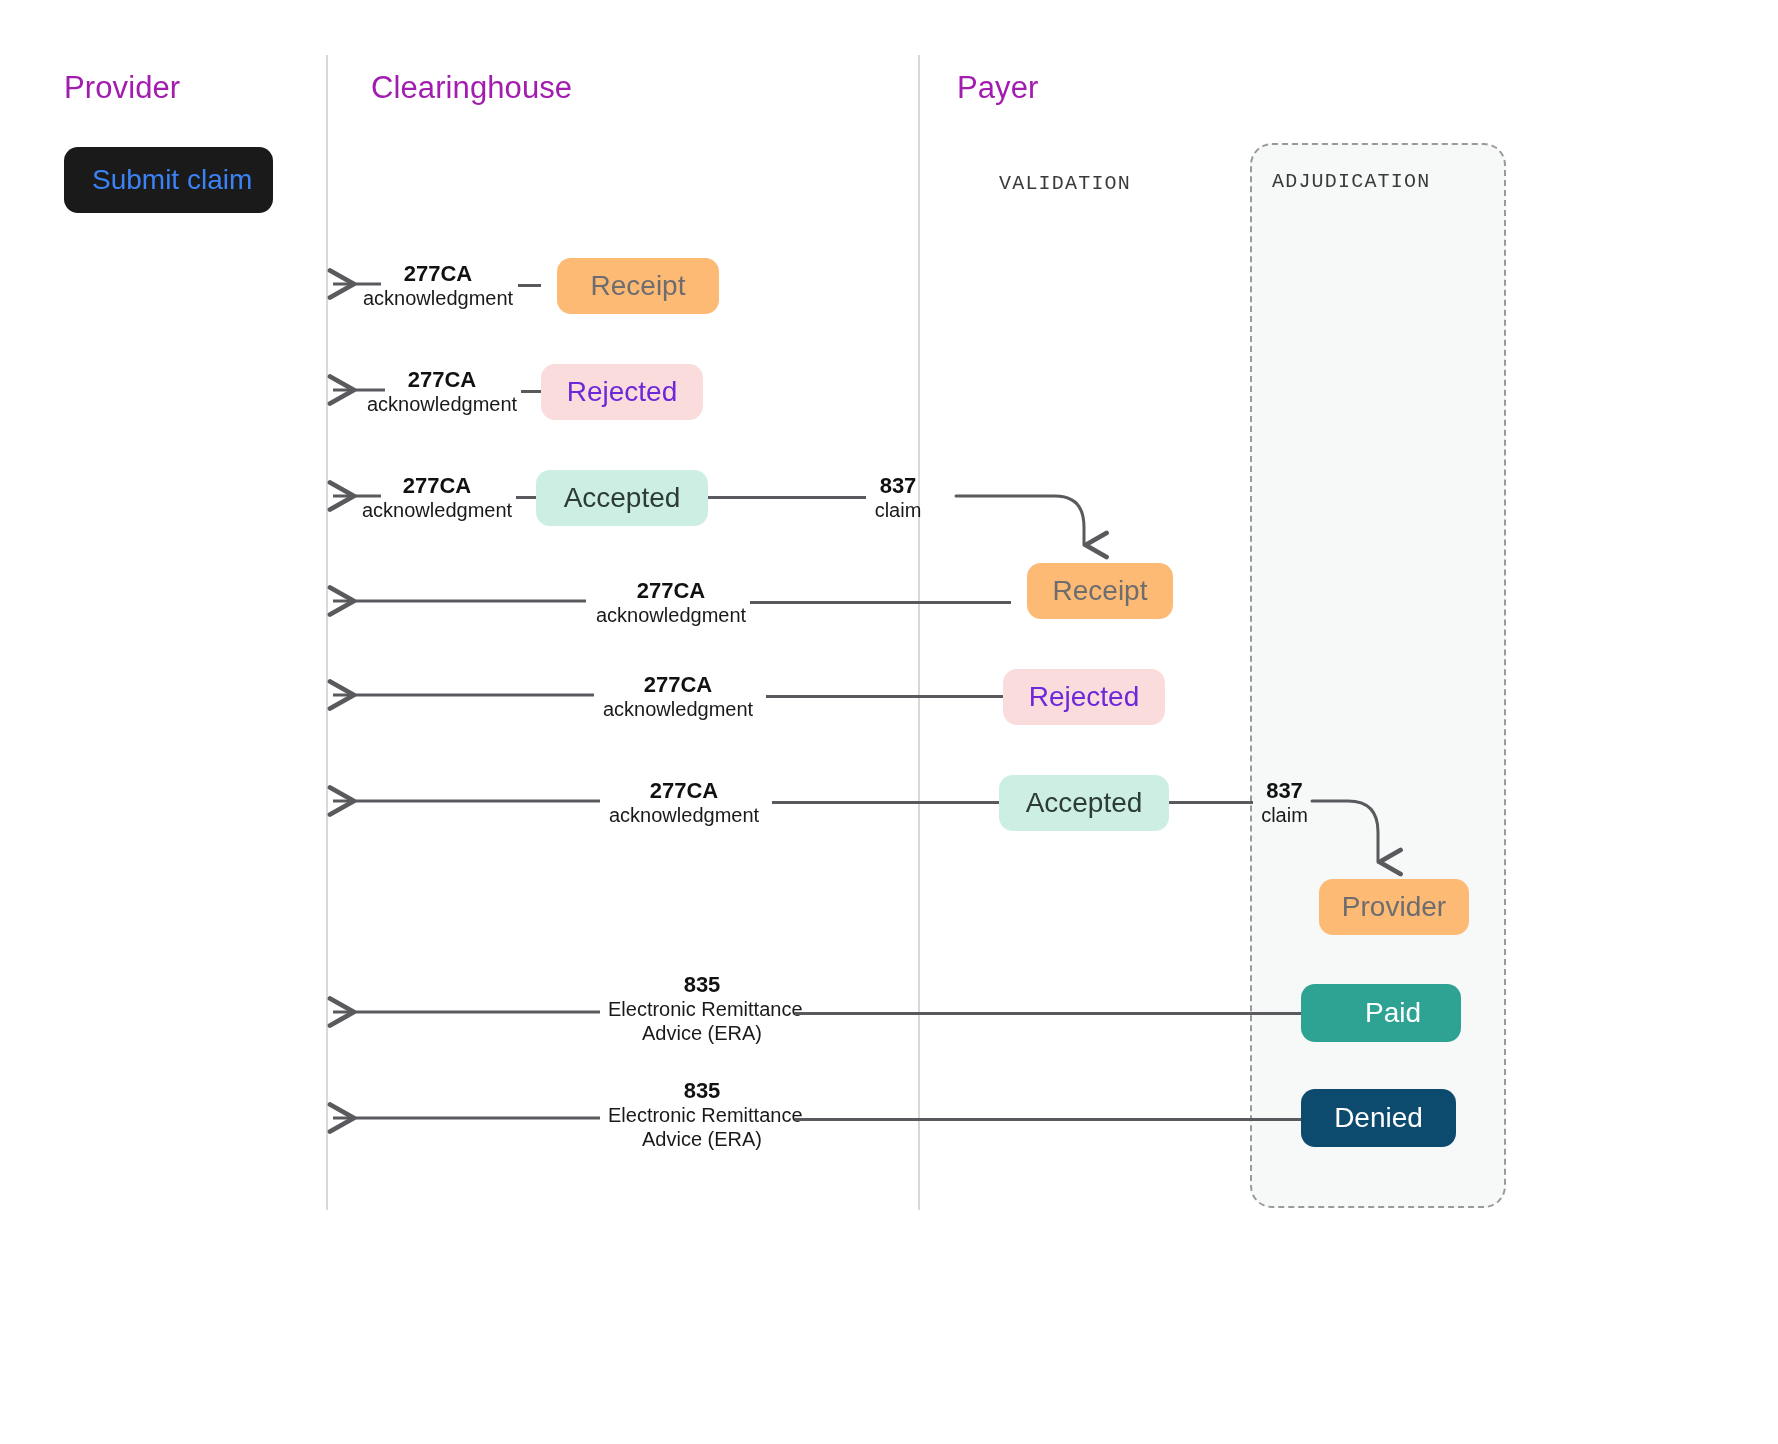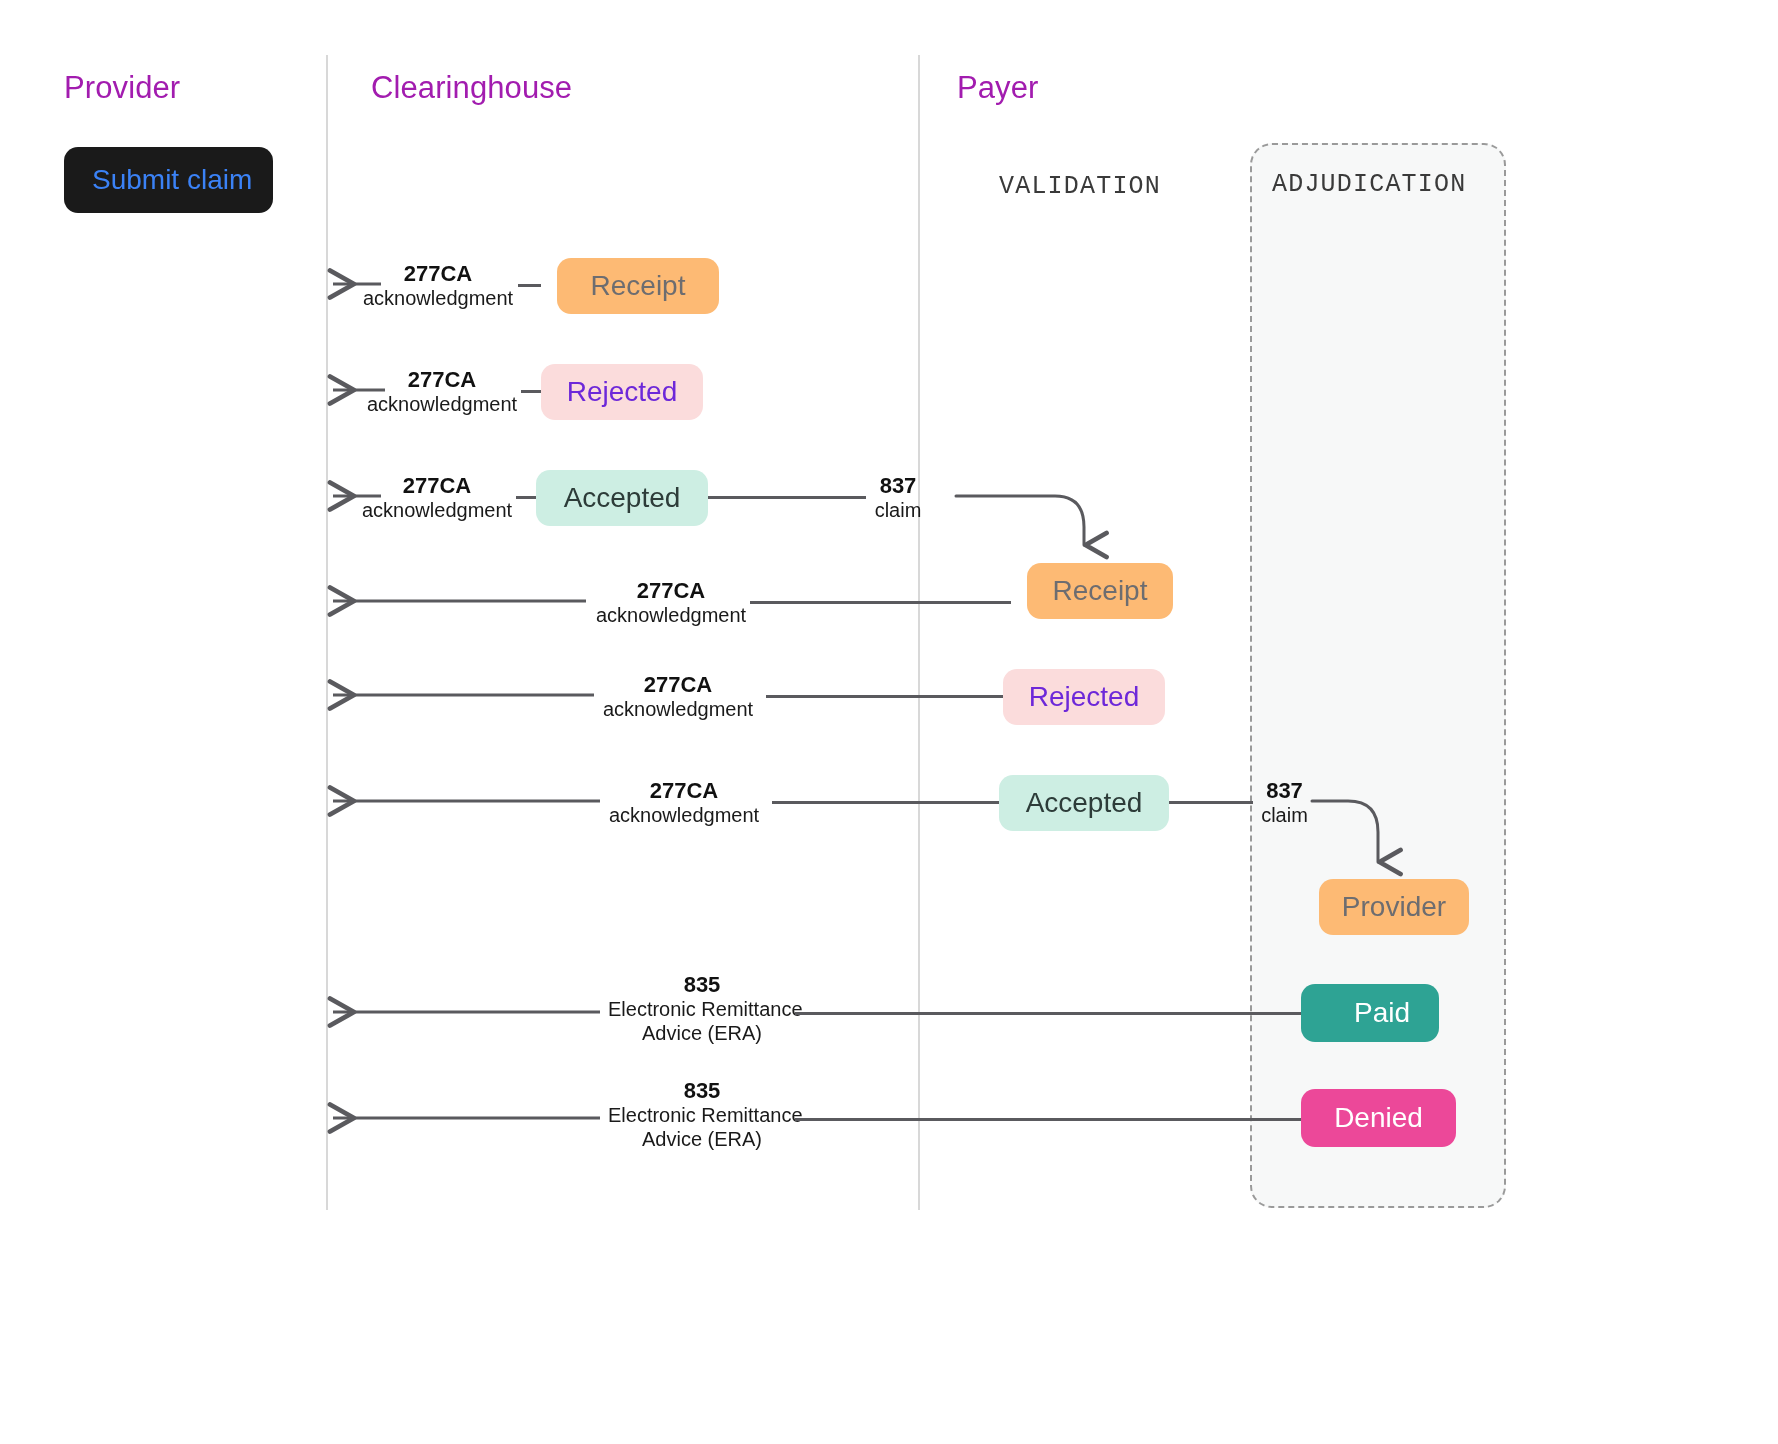--- a/index.html
+++ b/index.html
@@ -33,21 +33,21 @@
     font-weight: 400;
     color: #a21caf;
     letter-spacing: 0.1px;
     white-space: nowrap;
   }
 
   
   .section-caption {
     position: absolute;
     font-family: "Liberation Mono", "DejaVu Sans Mono", monospace;
-    font-size: 25px;
+    font-size: 20px;
     letter-spacing: 1.2px;
     color: #3a3a3a;
     white-space: nowrap;
   }
 
   
   .submit-btn {
     position: absolute;
     background: #1a1a1a;
     color: #3b82f6;
@@ -78,21 +78,21 @@
     align-items: center;
     justify-content: center;
     border-radius: 14px;
     font-size: 28px;
     white-space: nowrap;
   }
   .badge-neutral { background: #fdba74; color: #6d6d70; margin-left: 16px; }
   .badge-rejected { background: #fbdcdc; color: #6d28d9; }
   .badge-accepted { background: #cdeee3; color: #2d3c39; }
   .badge-paid { background: #2ea394; color: #ffffff; }
-  .badge-denied { background: #ec4899; color: #ffffff; }
+  .badge-denied { background: #0c4a6e; color: #ffffff; }
 
   
   .msg-label {
     position: absolute;
     text-align: center;
     color: #111111;
     white-space: nowrap;
     line-height: 1.18;
   }
   .msg-code {
@@ -189,21 +189,21 @@
   </div>
   <div class="connector" style="left:772px; top:801px; width:227px;"></div>
   <div class="connector" style="left:1169px; top:801px; width:84px;"></div>
   <div class="msg-label" style="left:1232px; top:778px; width:105px;">
     <span class="msg-code">837</span>
     <span class="msg-desc">claim</span>
   </div>
 
   <div class="badge badge-neutral" style="left:1303px; top:879px; width:150px; height:56px;">Provider</div>
 
-  <div class="badge badge-paid" style="left:1301px; top:984px; width:138px; height:58px;padding-left:24px;">Paid</div>
+  <div class="badge badge-paid" style="left:1301px; top:984px; width:160px; height:58px;padding-left:24px;">Paid</div>
   <div class="msg-label" style="left:608px; top:972px; width:188px;">
     <span class="msg-code">835</span>
     <span class="msg-desc">Electronic Remittance</span>
     <span class="msg-desc">Advice (ERA)</span>
   </div>
   <div class="connector" style="left:795px; top:1012px; width:506px;"></div>
 
   <div class="badge badge-denied" style="left:1301px; top:1089px; width:155px; height:58px;">Denied</div>
   <div class="msg-label" style="left:608px; top:1078px; width:188px;">
     <span class="msg-code">835</span>

